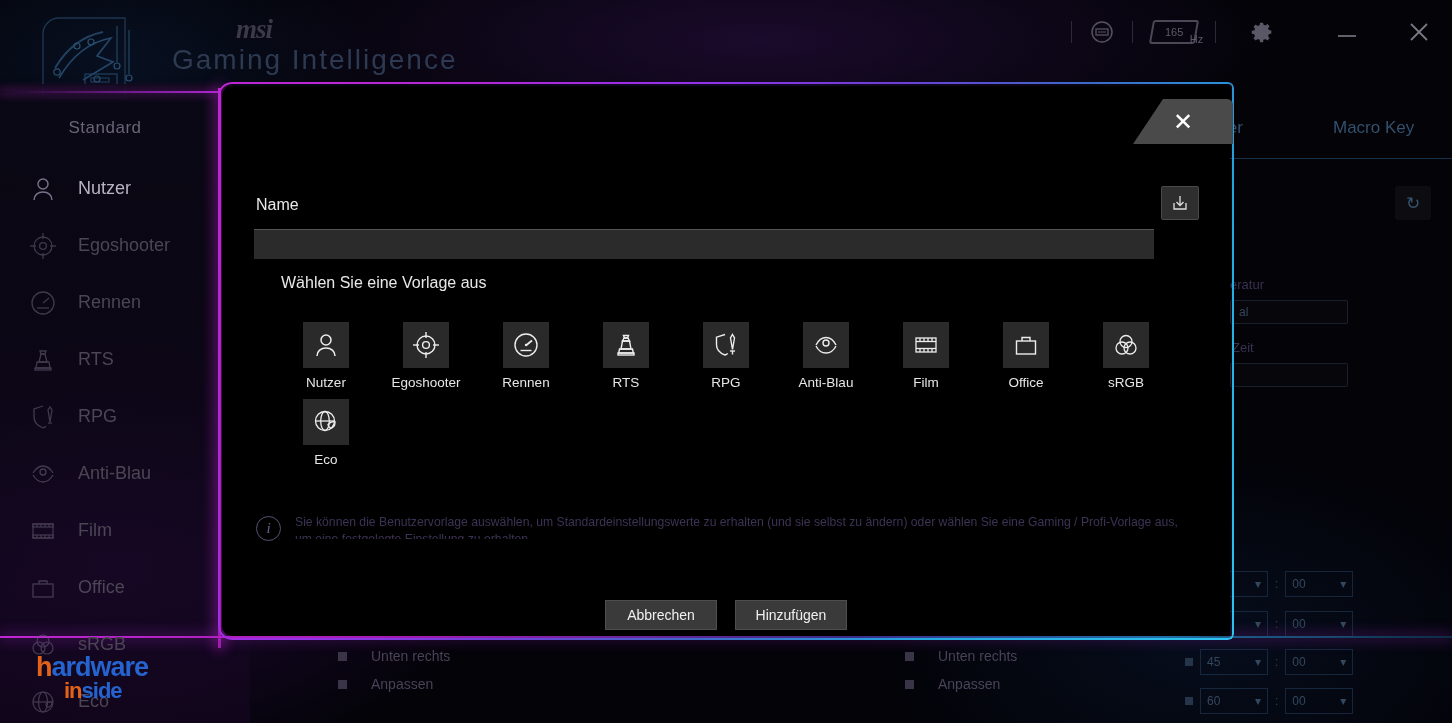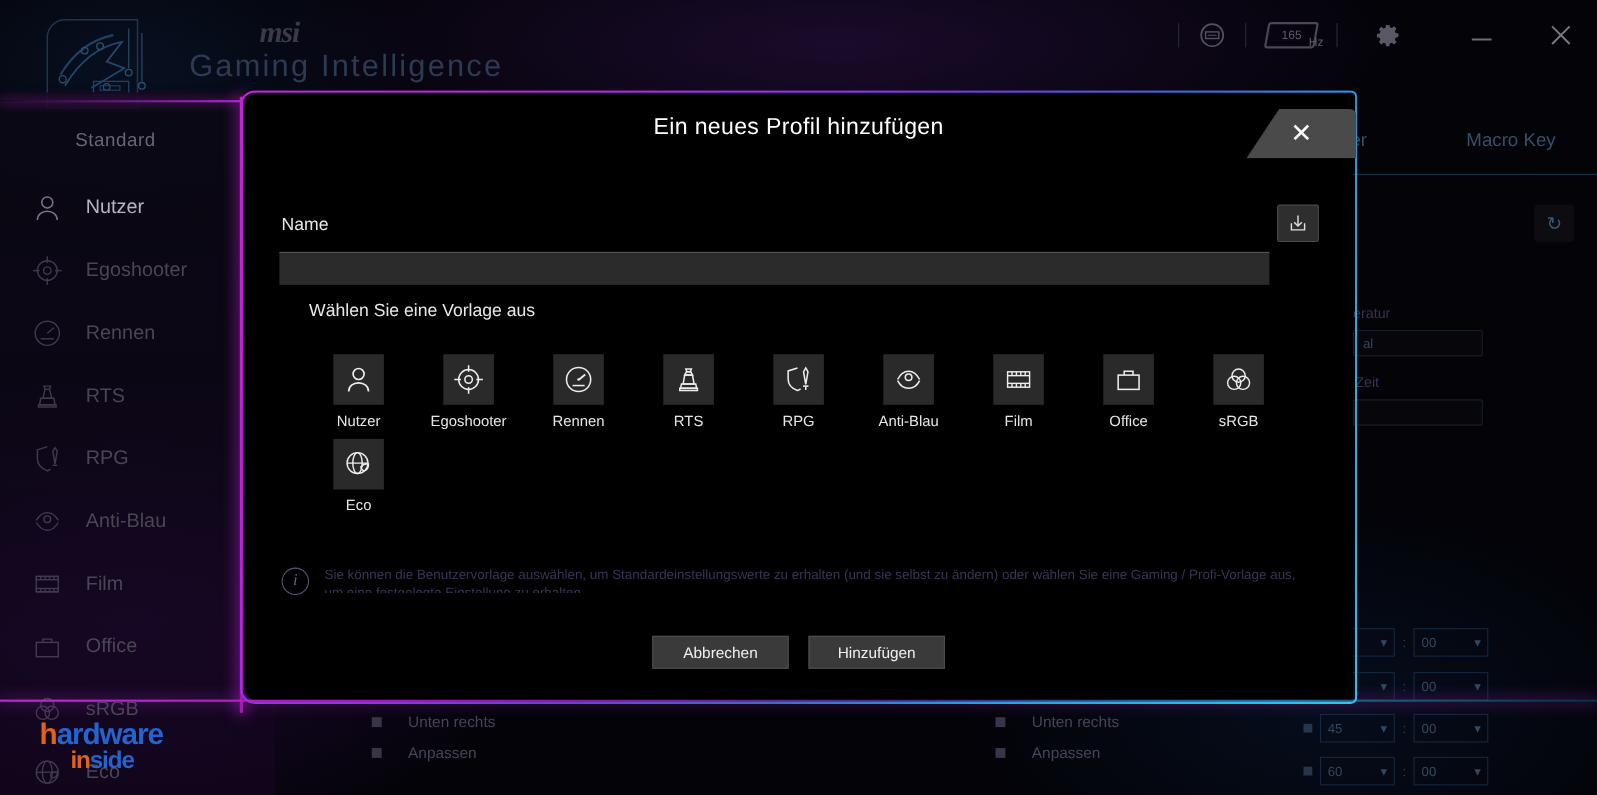--- a/index.html
+++ b/index.html
@@ -217,23 +217,23 @@
   .info-txt {
     color: #3d3355; font-size: 12.2px; line-height: 17px;
     max-height: 25px; overflow: hidden;
   }
 
   .dlg-actions {
     position: absolute; left: 220px; top: 578px; width: 1012px;
     display: flex; justify-content: center; gap: 18px;
   }
   .btn {
-    width: 124px; height: 30px; background: #3a3a3a;
+    width: 112px; height: 30px; background: #3a3a3a;
     border: 1px solid #4e4e4e; color: #f0f0f0; font-size: 14px;
-    font-family: "Liberation Sans", sans-serif; cursor: pointer;
+    font-family: "Liberation Sans", sans-serif; cursor: pointer; margin-top: 22px;
   }
   svg { display: block; }
 </style>
 </head>
 <body>
 
 <div id="app">
 
   <div class="bg-layer">
 
@@ -495,21 +495,20 @@
       <span class="sel">
           <span>00</span>
           <span>▾</span>
         </span>
     </div>
   </div>
 
   <div class="dialog"></div>
   <div class="dlg-border"></div>
 
-  <div class="dlg-title">Ein neues Profil hinzufügen</div>
   <div class="dlg-close">✕</div>
 
   <div class="dlg-body">
     <div class="name-label">Name</div>
     <input class="name-input" type="text" placeholder="" style="">
     <div class="import-btn">
       <span>
         <svg width="20" height="20" viewBox="0 0 20 20" fill="none" stroke="#e0e0e0" stroke-width="1.3">
           <line x1="10" y1="3" x2="10" y2="12"></line>
           <path d="M6.5 9L10 12.5 13.5 9"></path>

